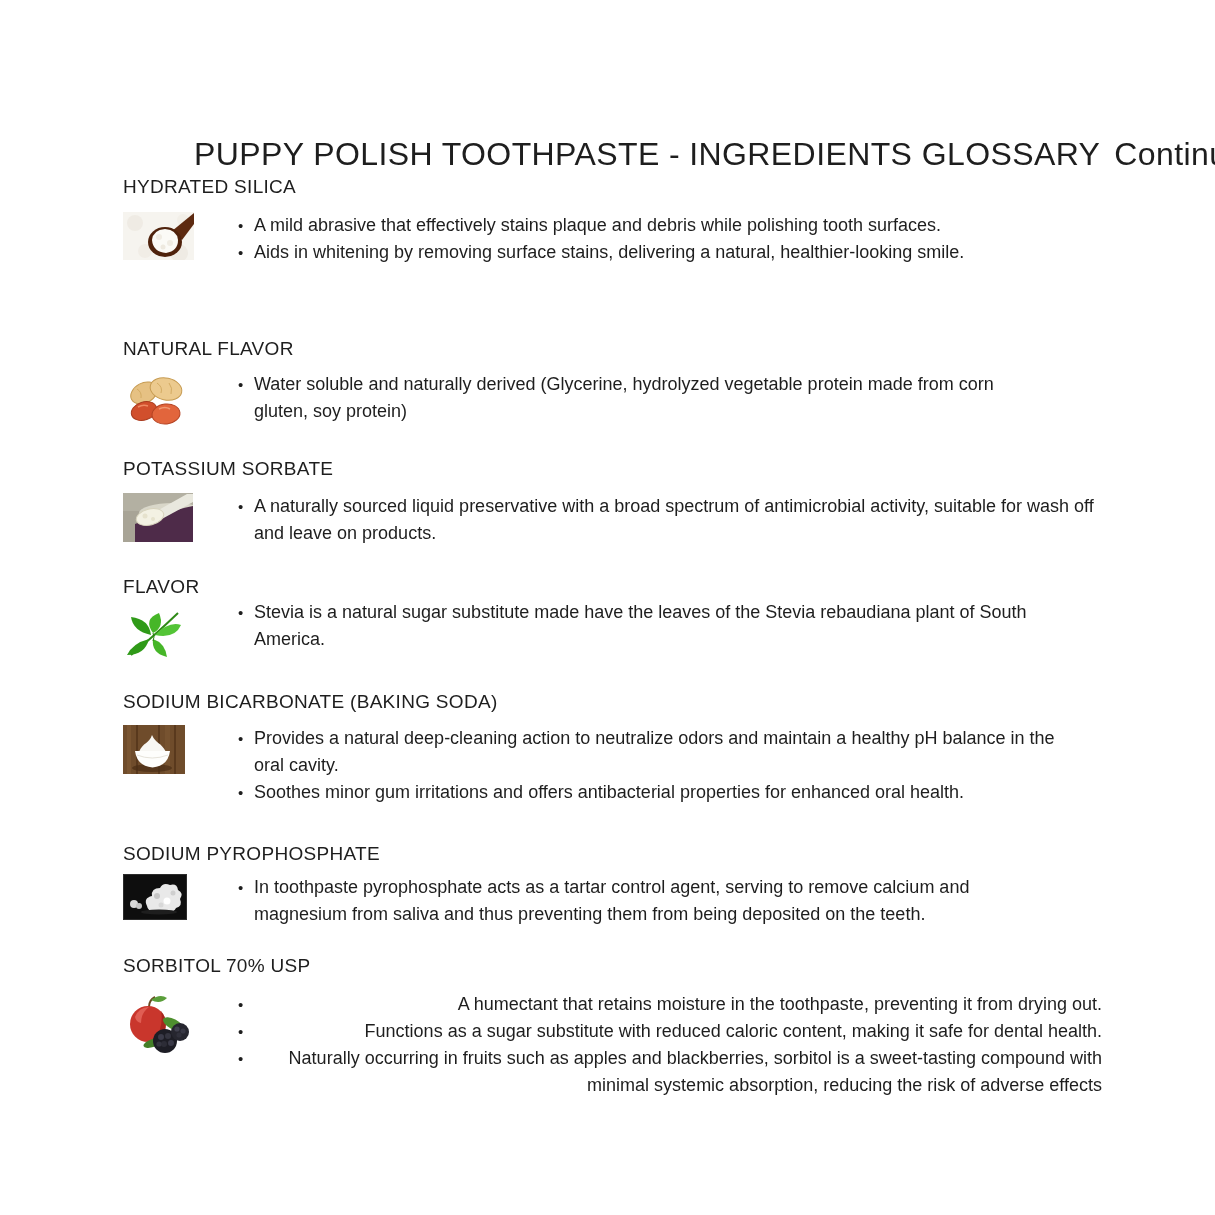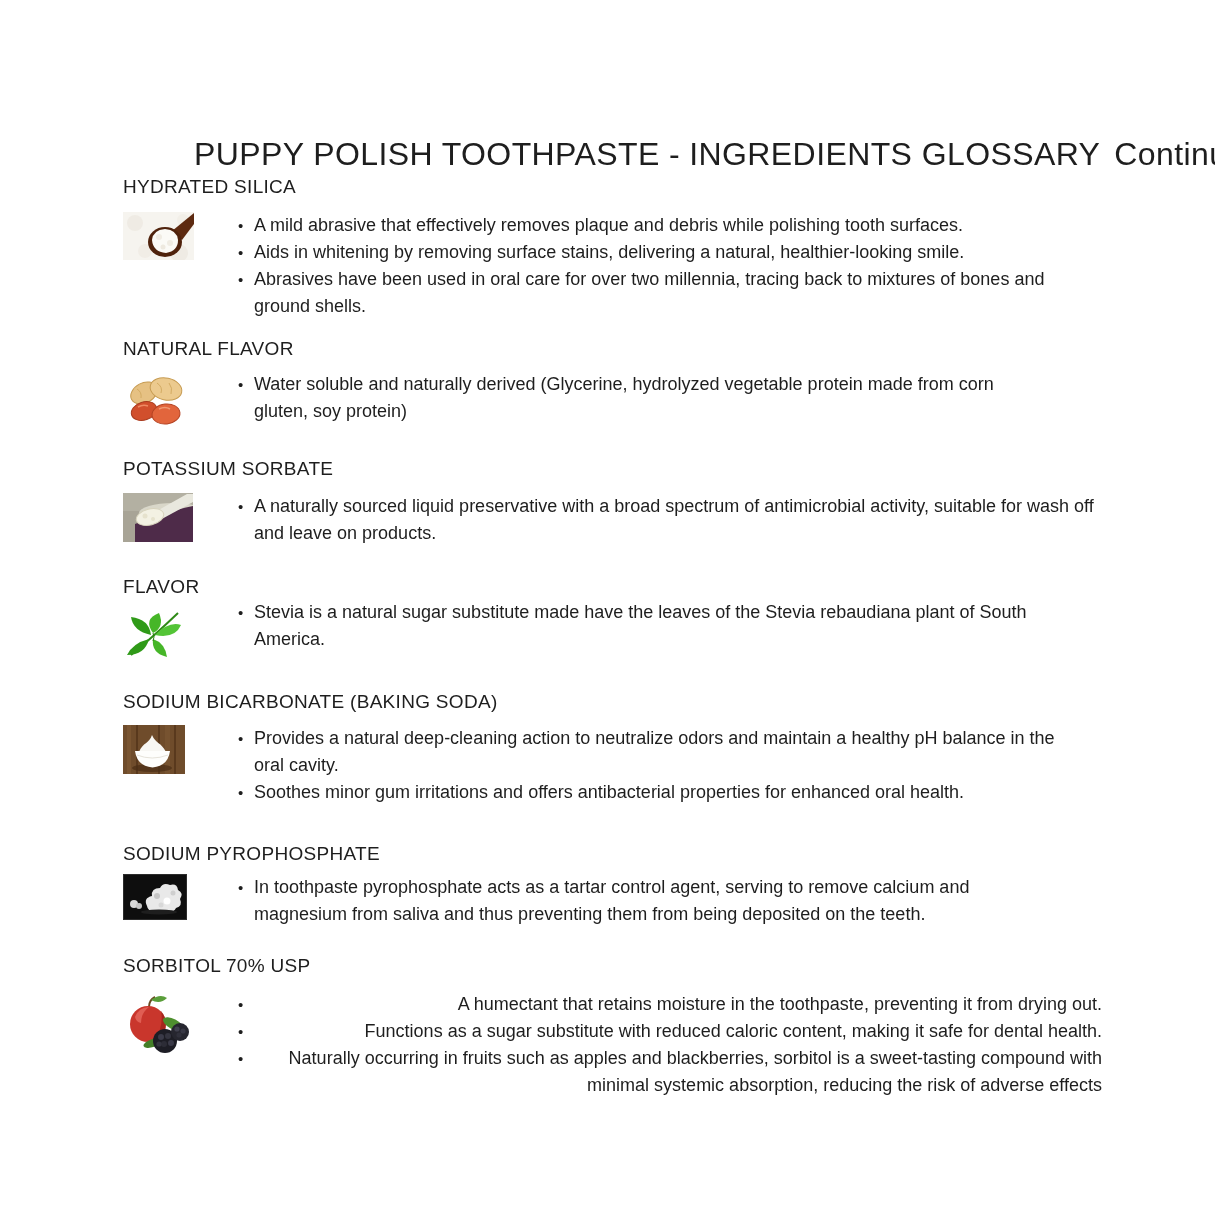--- a/index.html
+++ b/index.html
@@ -59,23 +59,22 @@
           <circle cx="60" cy="8" r="6" fill="#f2efe8"></circle>
           <path d="M71 1 L49 19 L59 28 L71 12 Z" fill="#5d2a10"></path>
           <ellipse cx="42" cy="30" rx="17" ry="15" fill="#4f220c"></ellipse>
           <path d="M29 28 q1 -10 13 -11 q12 1 13 11 q0 11 -12 13 q-13 -1 -14 -13" fill="#fbfaf6"></path>
           <circle cx="36" cy="25" r="3" fill="#f0ece3"></circle>
           <circle cx="47" cy="31" r="3" fill="#f0ece3"></circle>
           <circle cx="40" cy="35" r="2.5" fill="#eee9df"></circle>
         </svg>
       </span>
       <ul class="bullets">
-        <li>A mild abrasive that effectively removes plaque and debris while polishing tooth surfaces.</li>
+        <li>A mild abrasive that effectively stains plaque and debris while polishing tooth surfaces.</li>
         <li>Aids in whitening by removing surface stains, delivering a natural, healthier-looking smile.</li>
-        <li>Abrasives have been used in oral care for over two millennia, tracing back to mixtures of bones and ground shells.</li>
       </ul>
     </div>
   </section>
 
   <section class="ingredient s2">
     <h2>NATURAL FLAVOR</h2>
     <div class="row">
       <span class="thumb">
         <svg width="66" height="56" viewBox="0 0 66 56">
           <ellipse cx="21" cy="22" rx="14" ry="10" transform="rotate(-28 21 22)" fill="#e6c183" stroke="#c69b52" stroke-width="1"></ellipse>

